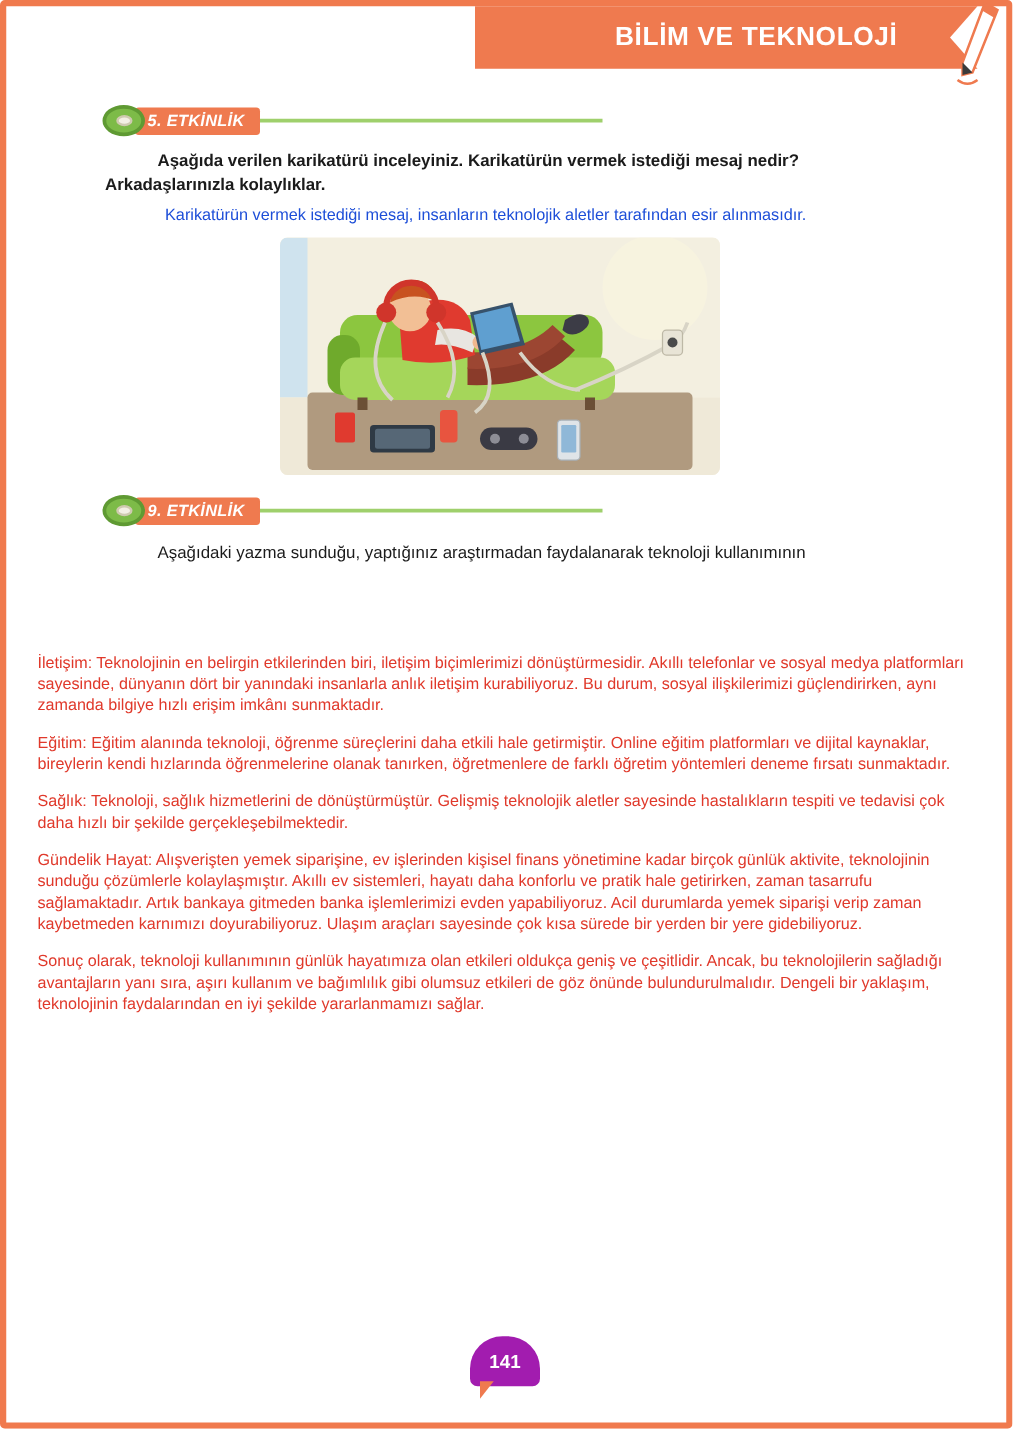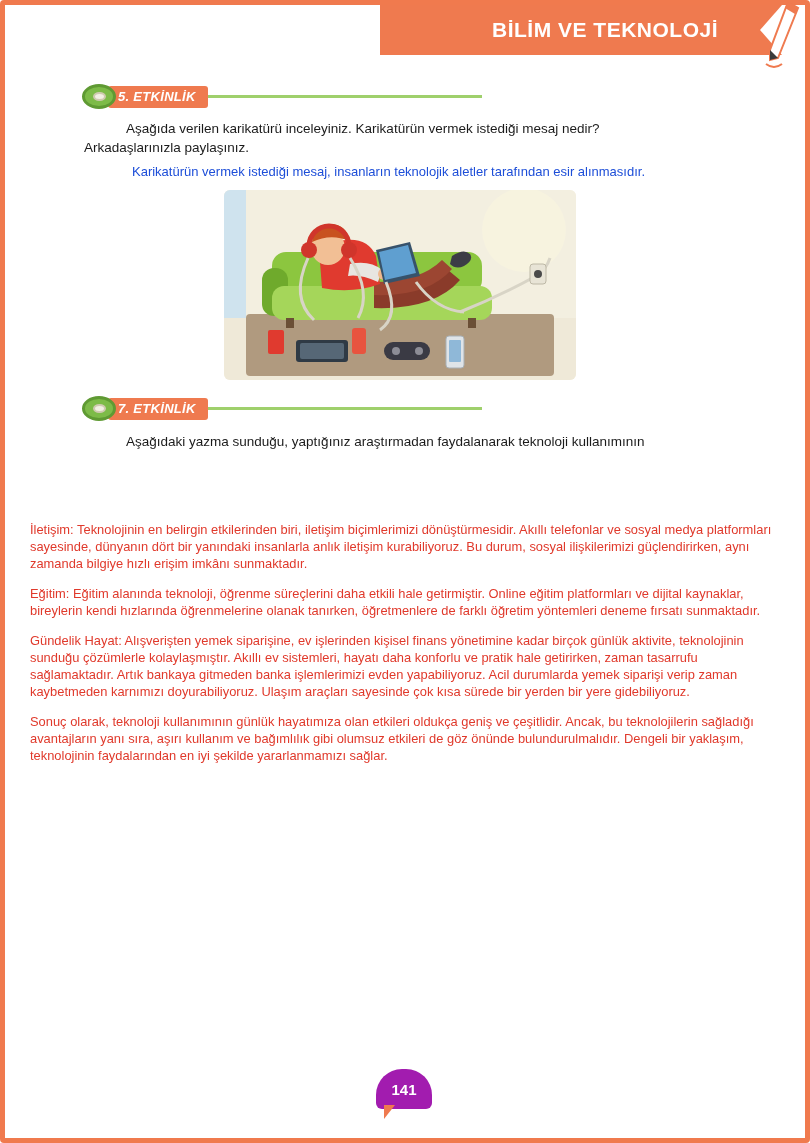--- a/index.html
+++ b/index.html
@@ -202,23 +202,23 @@
   <path d="M12 50 L12 60 L20 58 Z" fill="#3b3b3b"></path>
   <path d="M8 64 q8 6 16 0" fill="none" stroke="#ef7a4f" stroke-width="2"></path>
 </svg>
 
 <div class="activity" style="top:84px; width:400px;">
   <div class="tape"></div>
   <div class="label">5. ETKİNLİK</div>
   <div class="rule"></div>
 </div>
 
-<div class="prompt" style="left:84px; top:120px; width:640px;">
+<div class="prompt" style="left:84px; top:120px; width:640px;font-weight:bold;">
   <span class="indent"></span><span>Aşağıda verilen karikatürü inceleyiniz. Karikatürün vermek istediği mesaj nedir?</span><br>
-  <span>Arkadaşlarınızla paylaşınız.</span>
+  <span>Arkadaşlarınızla kolaylıklar.</span>
 </div>
 
 <div class="answer-line" style="left:88px; top:163px; width:680px;">Karikatürün vermek istediği mesaj, insanların teknolojik aletler tarafından esir alınmasıdır.</div>
 
 <div class="cartoon">
   <svg viewBox="0 0 352 190" width="352" height="190">
 
     <rect x="0" y="0" width="352" height="128" fill="#f3efe0"></rect>
     <rect x="0" y="0" width="22" height="128" fill="#cfe3ee"></rect>
 
@@ -277,32 +277,33 @@
     <circle cx="172" cy="161" r="4" fill="#8d8d96"></circle>
     <circle cx="195" cy="161" r="4" fill="#8d8d96"></circle>
 
     <rect x="222" y="146" width="18" height="32" rx="3" fill="#dfe4e8" stroke="#a8b0b6"></rect>
     <rect x="225" y="150" width="12" height="22" rx="1" fill="#8fb8d8"></rect>
   </svg>
 </div>
 
 <div class="activity" style="top:396px; width:400px;">
   <div class="tape"></div>
-  <div class="label">7. ETKİNLİK</div>
+  <div class="label">9. ETKİNLİK</div>
   <div class="rule"></div>
 </div>
 
 <div class="prompt" style="left:84px; top:433px; width:680px;">
   <span class="indent"></span><span>Aşağıdaki yazma sunduğu, yaptığınız araştırmadan faydalanarak teknoloji kullanımının</span><br>
 </div>
 
 <div class="essay">
   <p><br></p>
   <p>İletişim: Teknolojinin en belirgin etkilerinden biri, iletişim biçimlerimizi dönüştürmesidir. Akıllı telefonlar ve sosyal medya platformları sayesinde, dünyanın dört bir yanındaki insanlarla anlık iletişim kurabiliyoruz. Bu durum, sosyal ilişkilerimizi güçlendirirken, aynı zamanda bilgiye hızlı erişim imkânı sunmaktadır.</p>
   <p>Eğitim: Eğitim alanında teknoloji, öğrenme süreçlerini daha etkili hale getirmiştir. Online eğitim platformları ve dijital kaynaklar, bireylerin kendi hızlarında öğrenmelerine olanak tanırken, öğretmenlere de farklı öğretim yöntemleri deneme fırsatı sunmaktadır.</p>
+  <p>Sağlık: Teknoloji, sağlık hizmetlerini de dönüştürmüştür. Gelişmiş teknolojik aletler sayesinde hastalıkların tespiti ve tedavisi çok daha hızlı bir şekilde gerçekleşebilmektedir.</p>
   <p>Gündelik Hayat: Alışverişten yemek siparişine, ev işlerinden kişisel finans yönetimine kadar birçok günlük aktivite, teknolojinin sunduğu çözümlerle kolaylaşmıştır. Akıllı ev sistemleri, hayatı daha konforlu ve pratik hale getirirken, zaman tasarrufu sağlamaktadır. Artık bankaya gitmeden banka işlemlerimizi evden yapabiliyoruz. Acil durumlarda yemek siparişi verip zaman kaybetmeden karnımızı doyurabiliyoruz. Ulaşım araçları sayesinde çok kısa sürede bir yerden bir yere gidebiliyoruz.</p>
   <p>Sonuç olarak, teknoloji kullanımının günlük hayatımıza olan etkileri oldukça geniş ve çeşitlidir. Ancak, bu teknolojilerin sağladığı avantajların yanı sıra, aşırı kullanım ve bağımlılık gibi olumsuz etkileri de göz önünde bulundurulmalıdır. Dengeli bir yaklaşım, teknolojinin faydalarından en iyi şekilde yararlanmamızı sağlar.</p>
 </div>
 
 <div class="page-num-wrap">
   <div class="page-num-badge">141</div>
   <div class="page-num-tail"></div>
 </div>
 
 </body></html>

